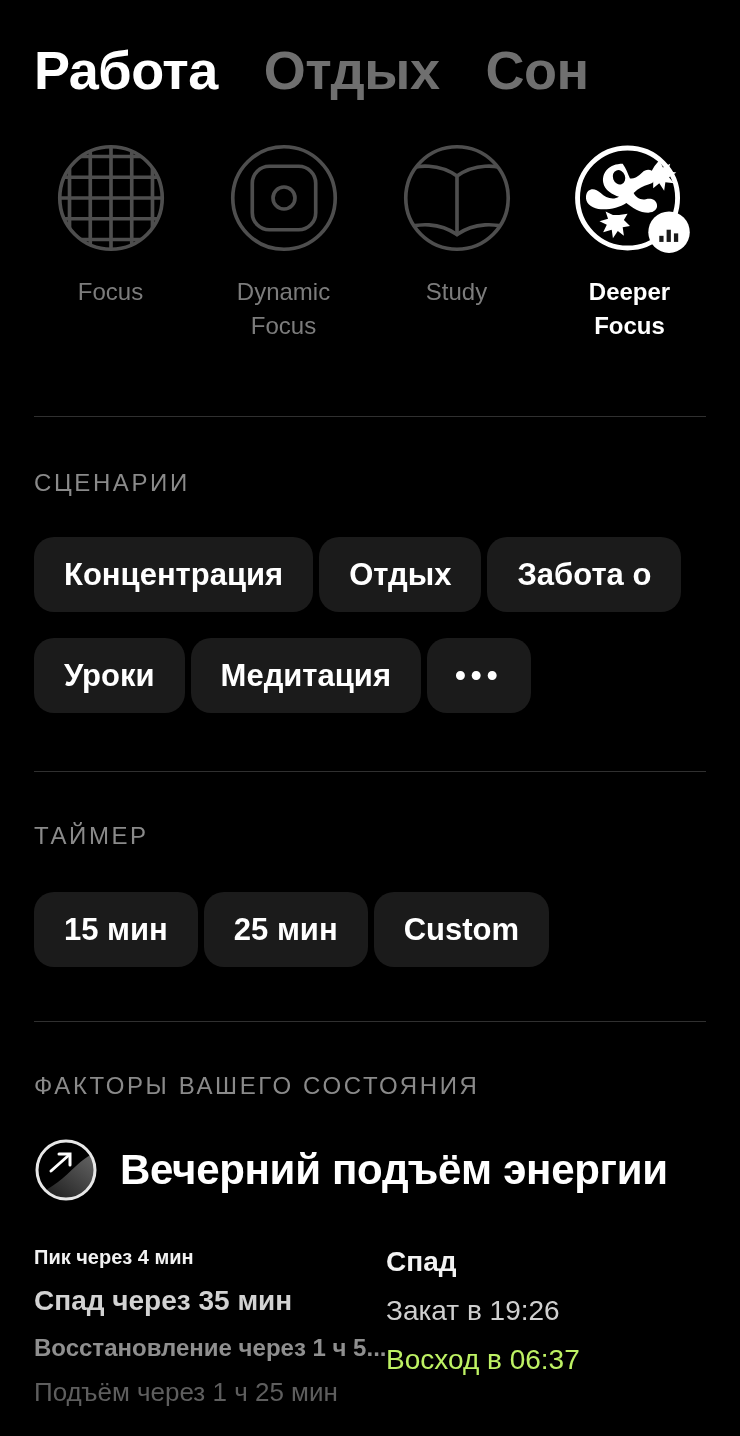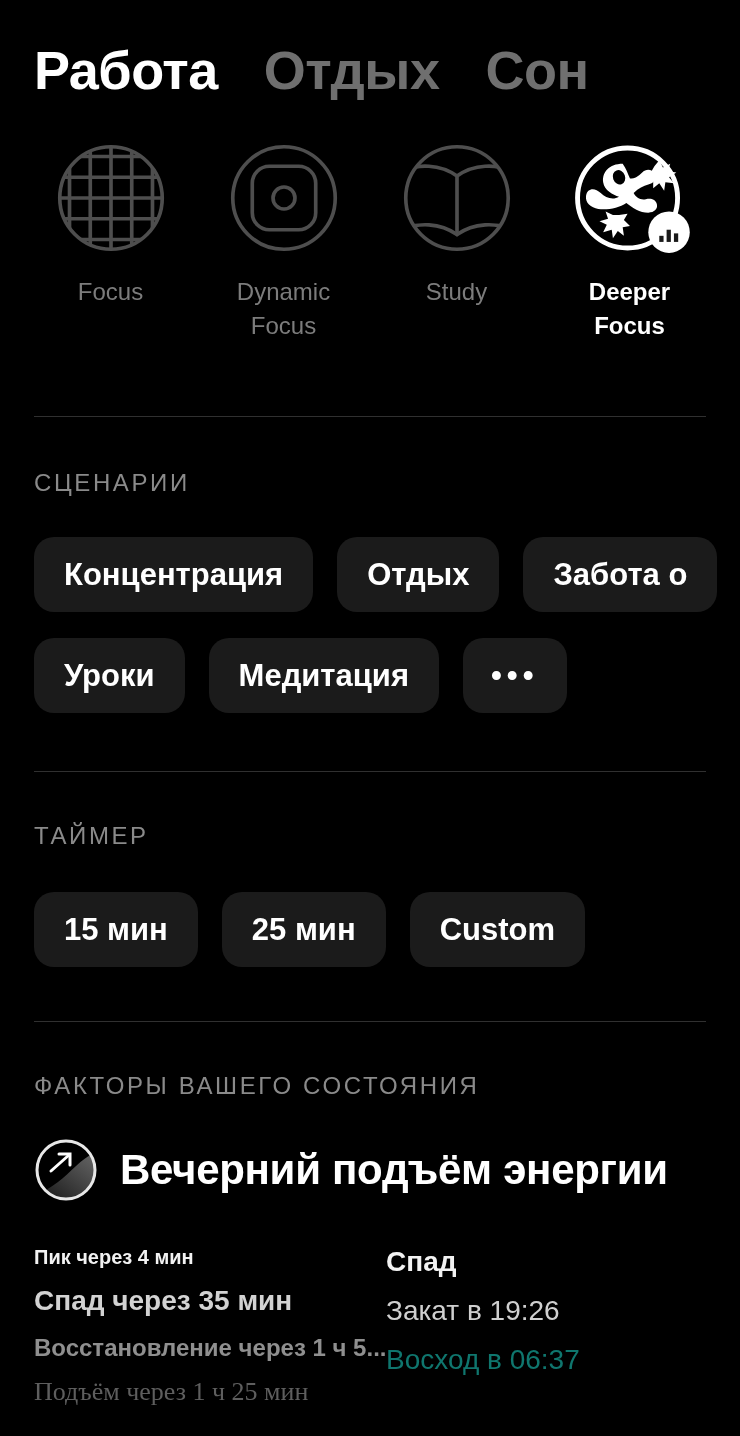--- a/index.html
+++ b/index.html
@@ -70,21 +70,21 @@
     font-size:24px;
     letter-spacing:2.6px;
     color:#8a8a8a;
     padding:0 0 0 34px;
     text-transform:uppercase;
   }
 
   
   .chip-row {
     display:flex;
-    gap:24px;
+    gap:6px;
     padding-left:34px;
     white-space:nowrap;
   }
   .chip {
     background:#1b1b1b;
     border-radius:20px;
     color:#ffffff;
     font-size:31px;
     font-weight:700;
     padding:22px 30px;
@@ -116,24 +116,24 @@
 
   .factor-cols {
     display:flex;
     padding-left:34px;
   }
   .fcol { width:352px; }
   .fline { line-height:1.32; white-space:nowrap; }
   .f-l1 { font-size:20px; font-weight:700; color:#f2f2f2; }
   .f-l2 { font-size:28px; font-weight:700; color:#d2d2d2; }
   .f-l3 { font-size:24px; font-weight:700; color:#8f8f8f; }
-  .f-l4 { font-size:26px; color:#5e5e5e;font-family:Liberation Serif, serif; }
+  .f-l4 { font-size:26px; color:#5e5e5e; }
   .r-l1 { font-size:28px; font-weight:700; color:#f2f2f2; }
   .r-l2 { font-size:28px; color:#cfcfcf; }
-  .r-l3 { font-size:28px; color:#0f766e; }
+  .r-l3 { font-size:28px; color:#bef264; }
 </style>
 </head>
 <body>
 
 <div class="screen">
 
   <div class="tabs">
     <div class="tab active">Работа</div>
     <div class="tab">Отдых</div>
     <div class="tab">Сон</div>

